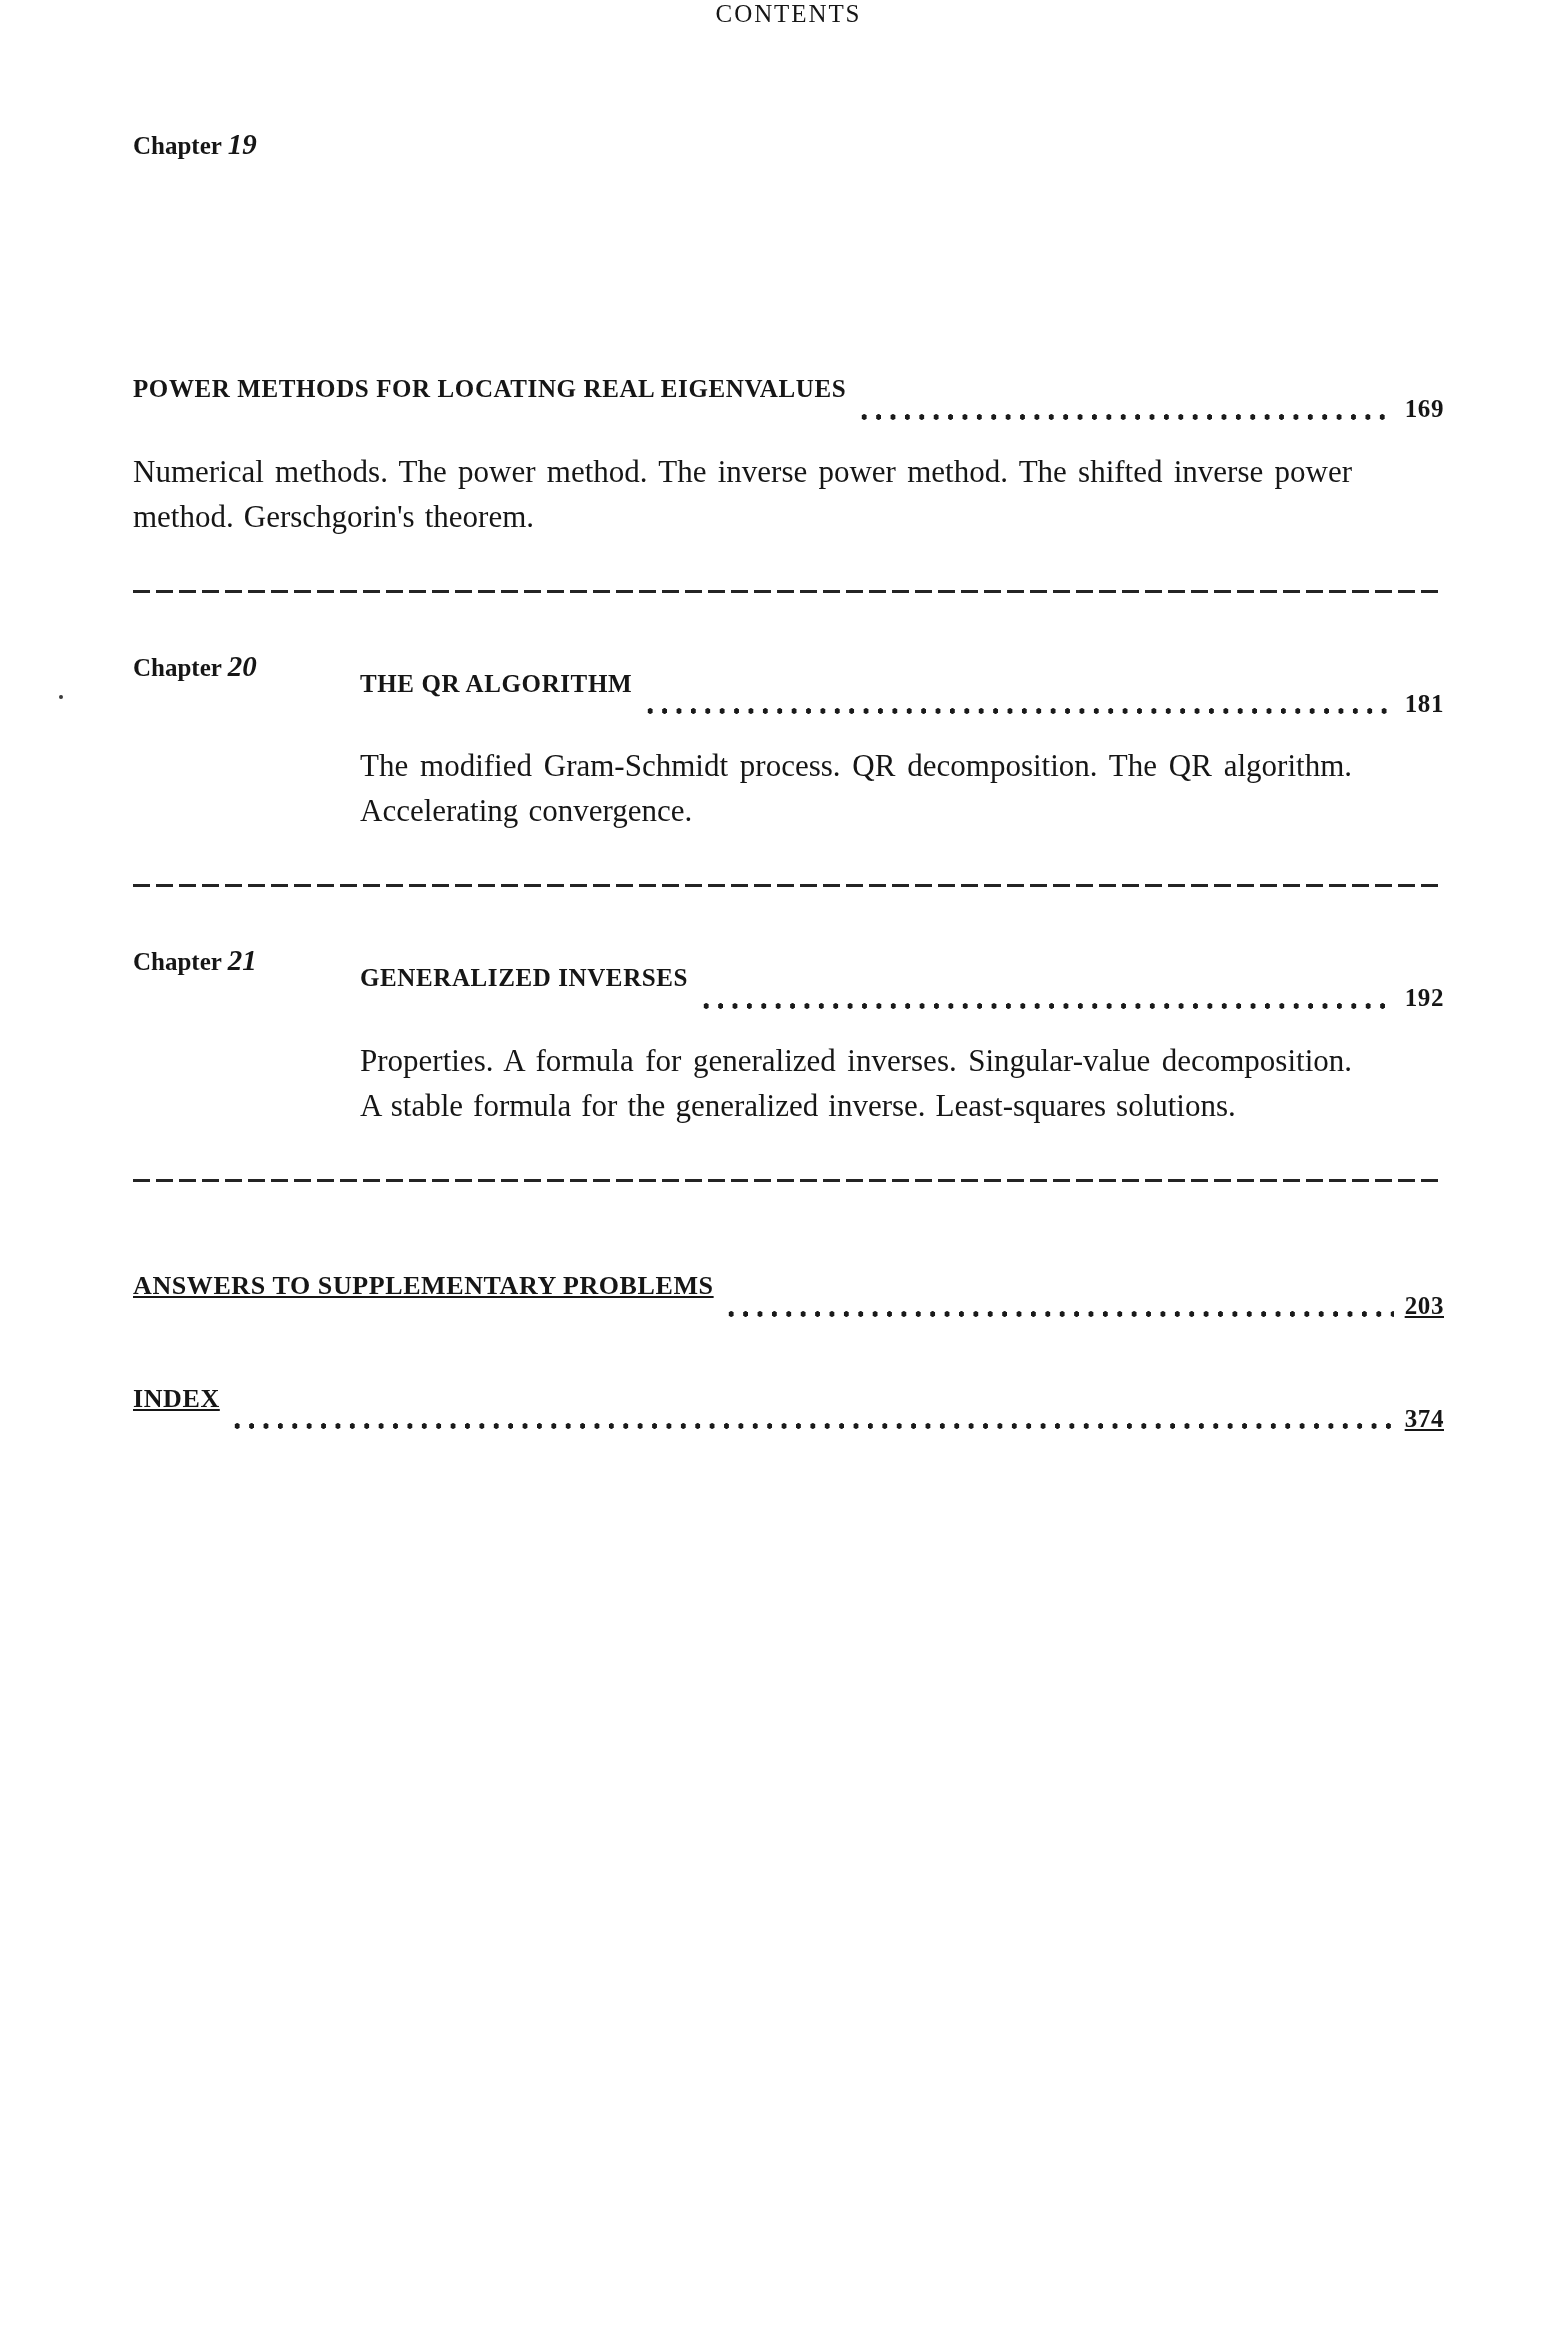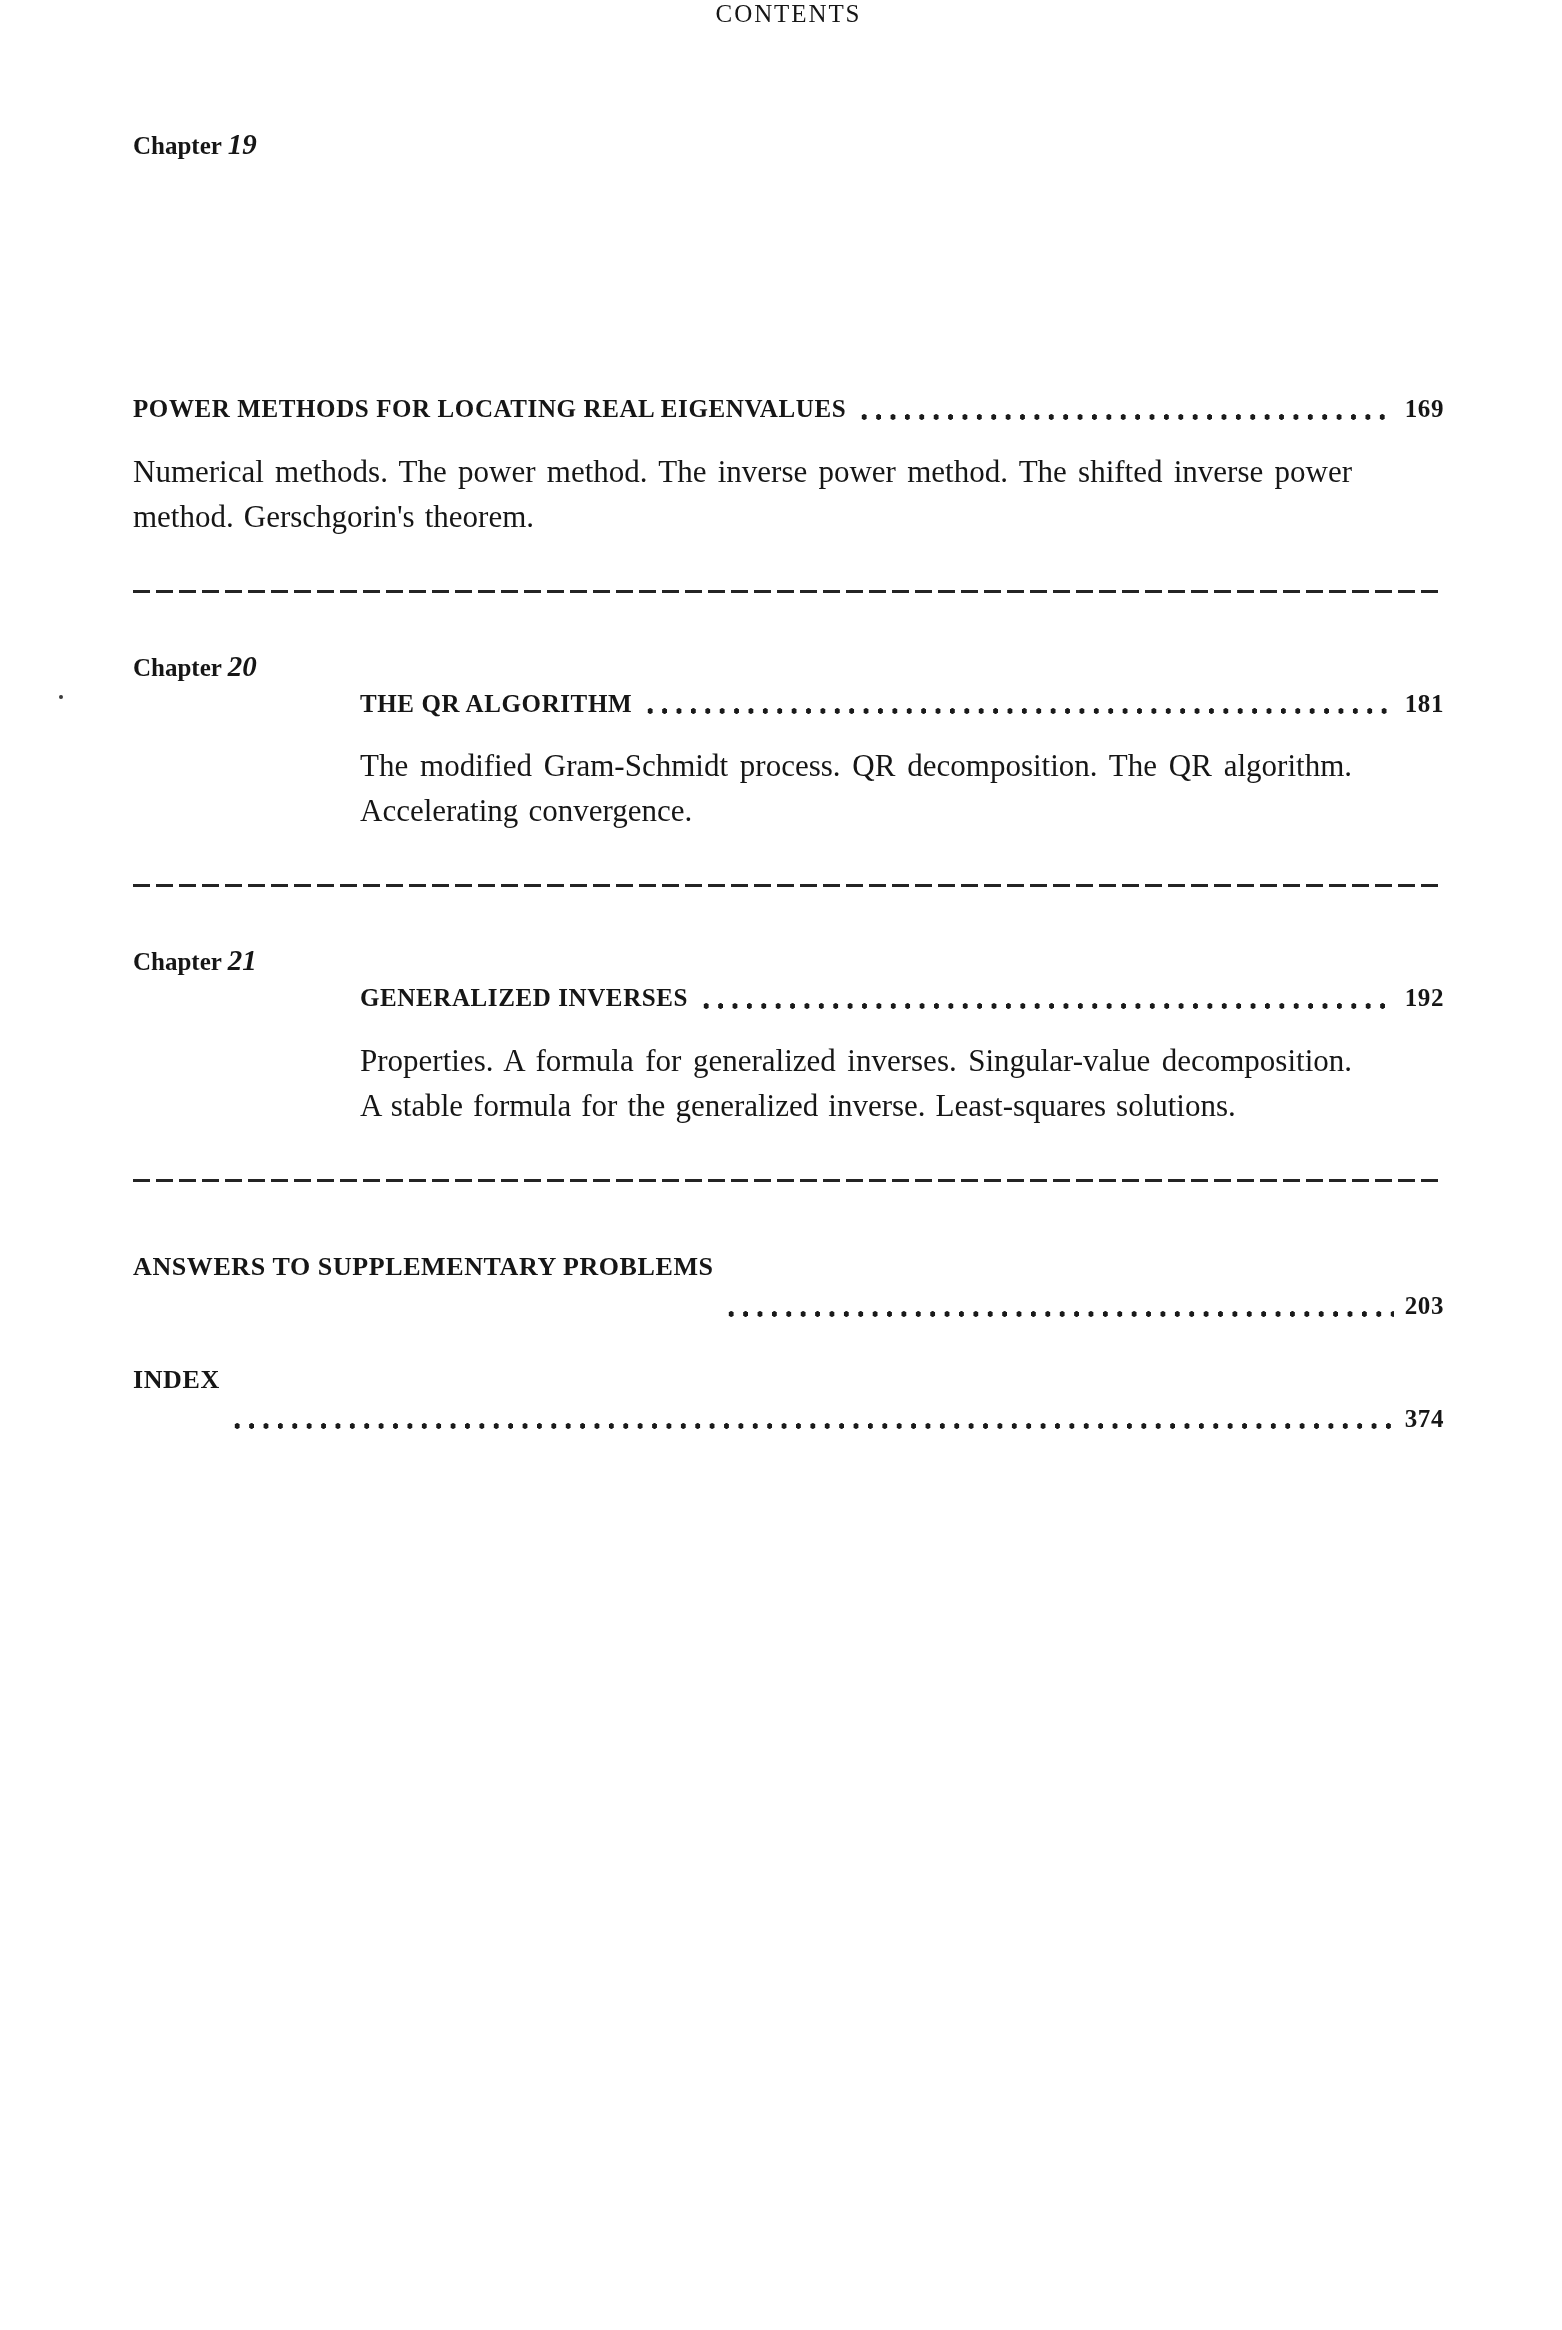--- a/index.html
+++ b/index.html
@@ -55,21 +55,21 @@
   .chapter-num {
     font-style: italic;
     font-size: 29px;
   }
   .chapter-main {
     flex: 1 1 auto;
     min-width: 0;
   }
   .title-row {
     display: flex;
-    align-items: flex-end;
+    align-items: center;
     font-weight: 700;
     font-size: 25px;
     line-height: 1.35;
     letter-spacing: 0.6px;
   }
   .entry-title {
     white-space: nowrap;
   }
   .leader {
     flex: 1 1 auto;
@@ -101,25 +101,26 @@
     background-image: repeating-linear-gradient(
       to right,
       #242424 0px,
       #242424 16.6px,
       rgba(0,0,0,0) 16.6px,
       rgba(0,0,0,0) 23px
     );
   }
   .back-row {
     display: flex;
-    align-items: flex-start;
+    align-items: center;
     font-weight: 700;
     font-size: 26px;
     letter-spacing: 0.6px;
     line-height: 1.35;
+    text-decoration: underline;
   }
   .back-row-first {
     margin-top: 67px;
   }
   .back-row-next {
     margin-top: 39px;
   }
   .artifact-dot {
     position: absolute;
     left: 59px;

